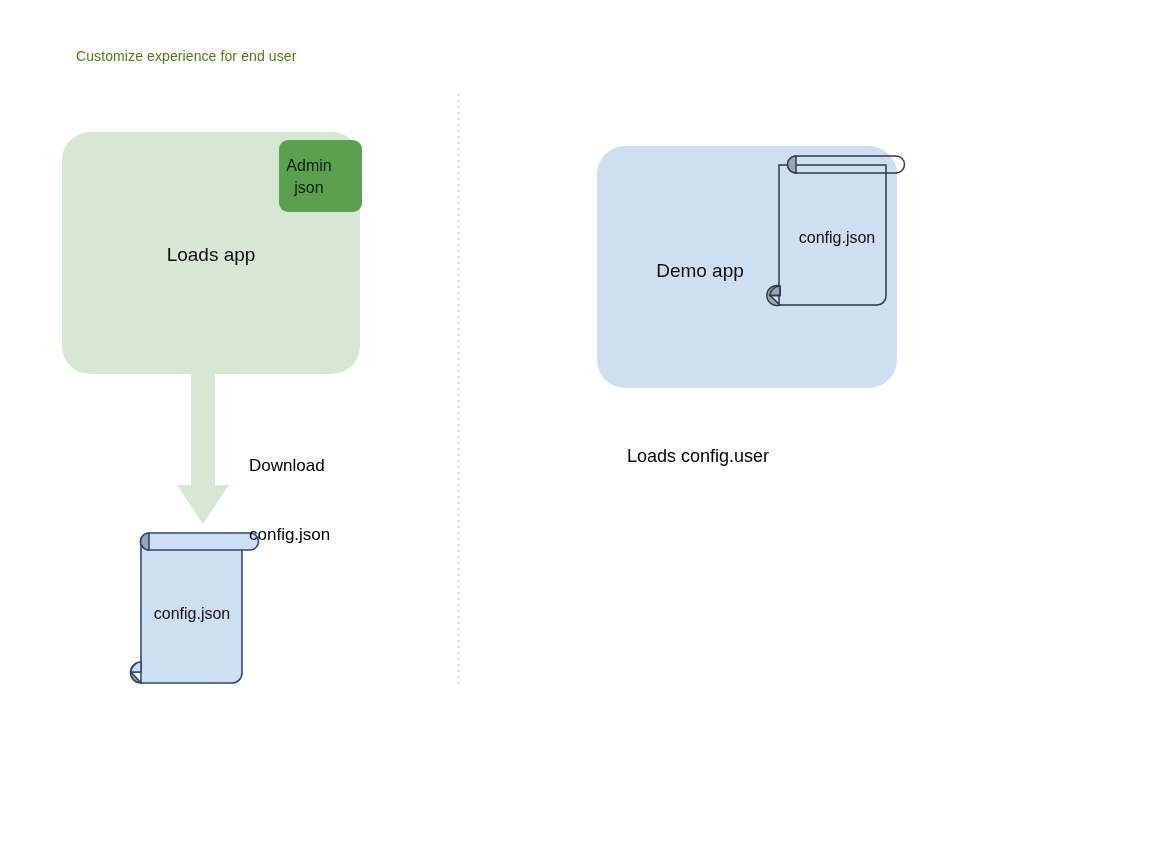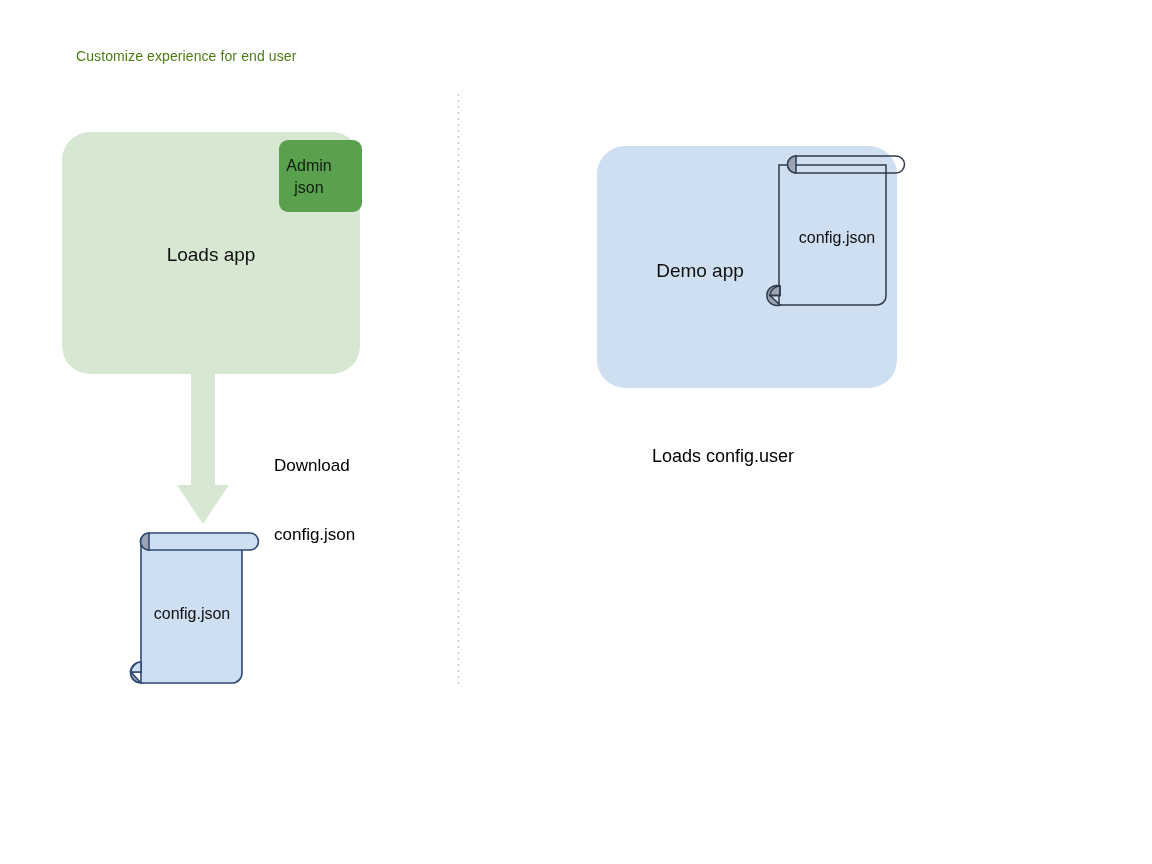--- a/index.html
+++ b/index.html
@@ -90,21 +90,20 @@
   #doc-right-label {
     left: 786px;
     top: 228px;
     width: 102px;
   }
 
   .edge-label {
     font-size: 17px;
     color: #000000;
     line-height: 1.35;
-    margin-left: 25px;
   }
   #download-label { left: 249px; top: 409px; }
   #loads-label    { left: 627px; top: 444px; font-size: 18px; }
 </style>
 </head>
 <body>
 
 <div class="canvas">
 
   <svg class="svg-layer" viewBox="0 0 1152 864">

